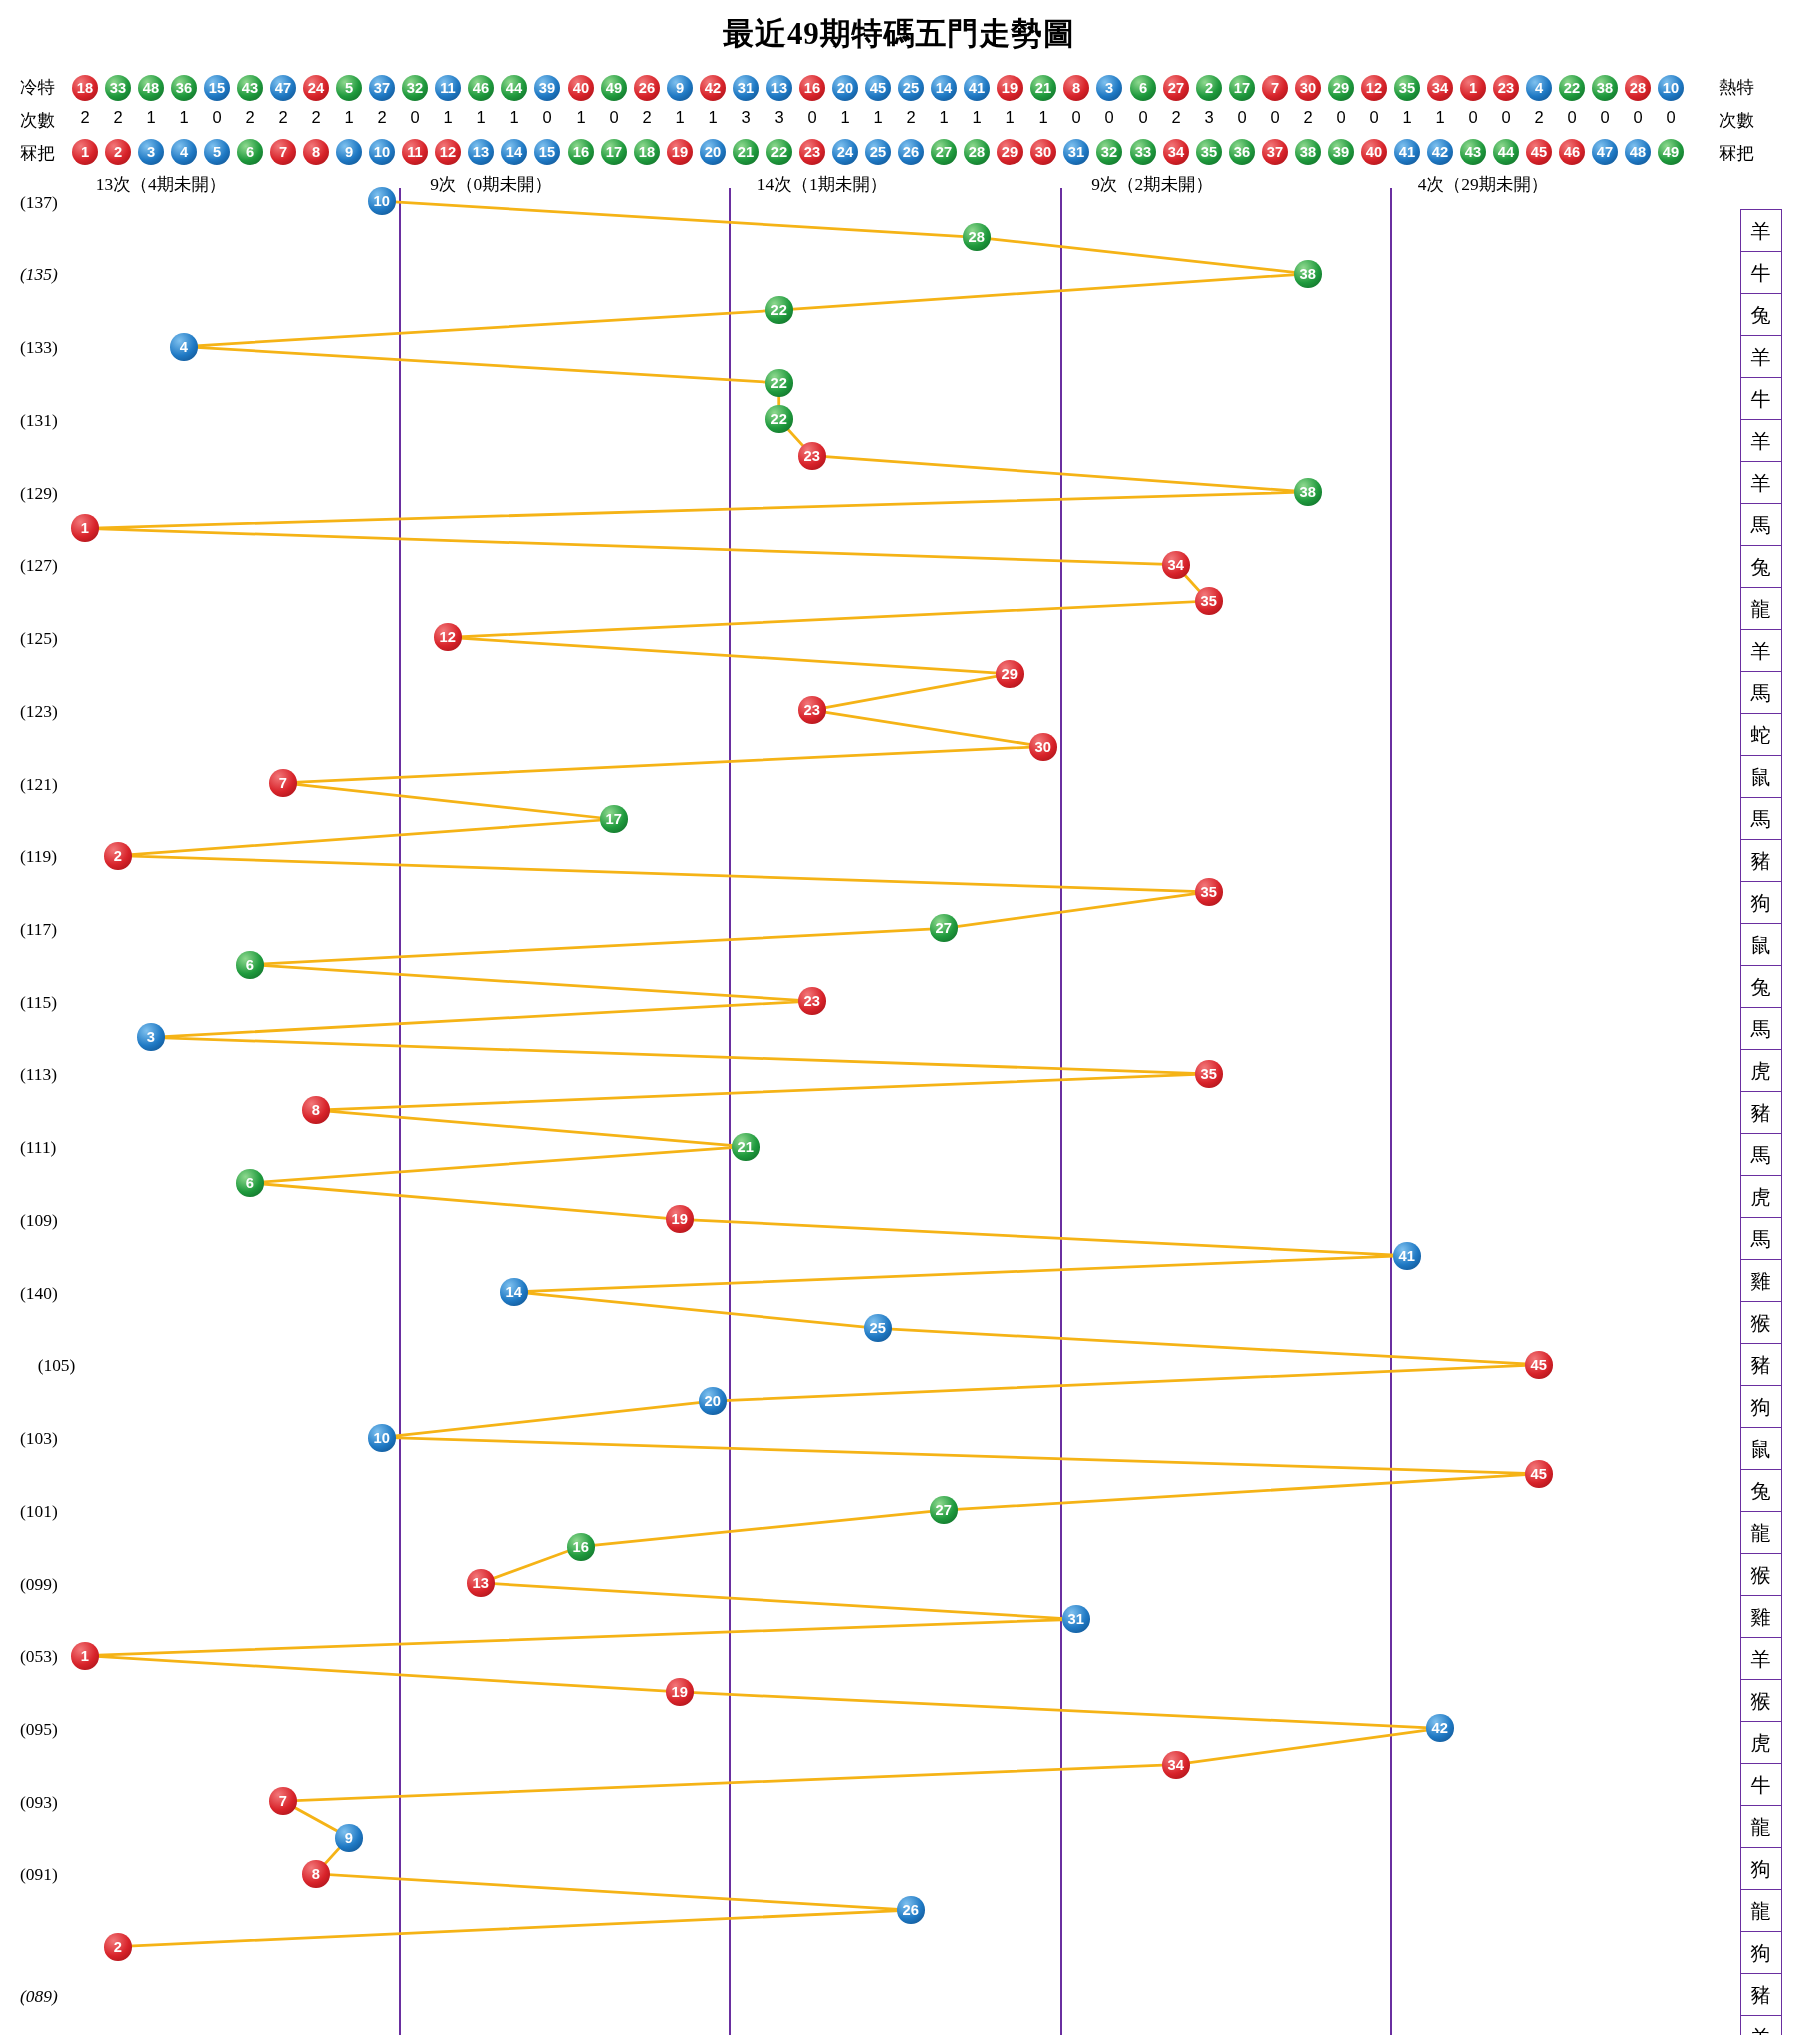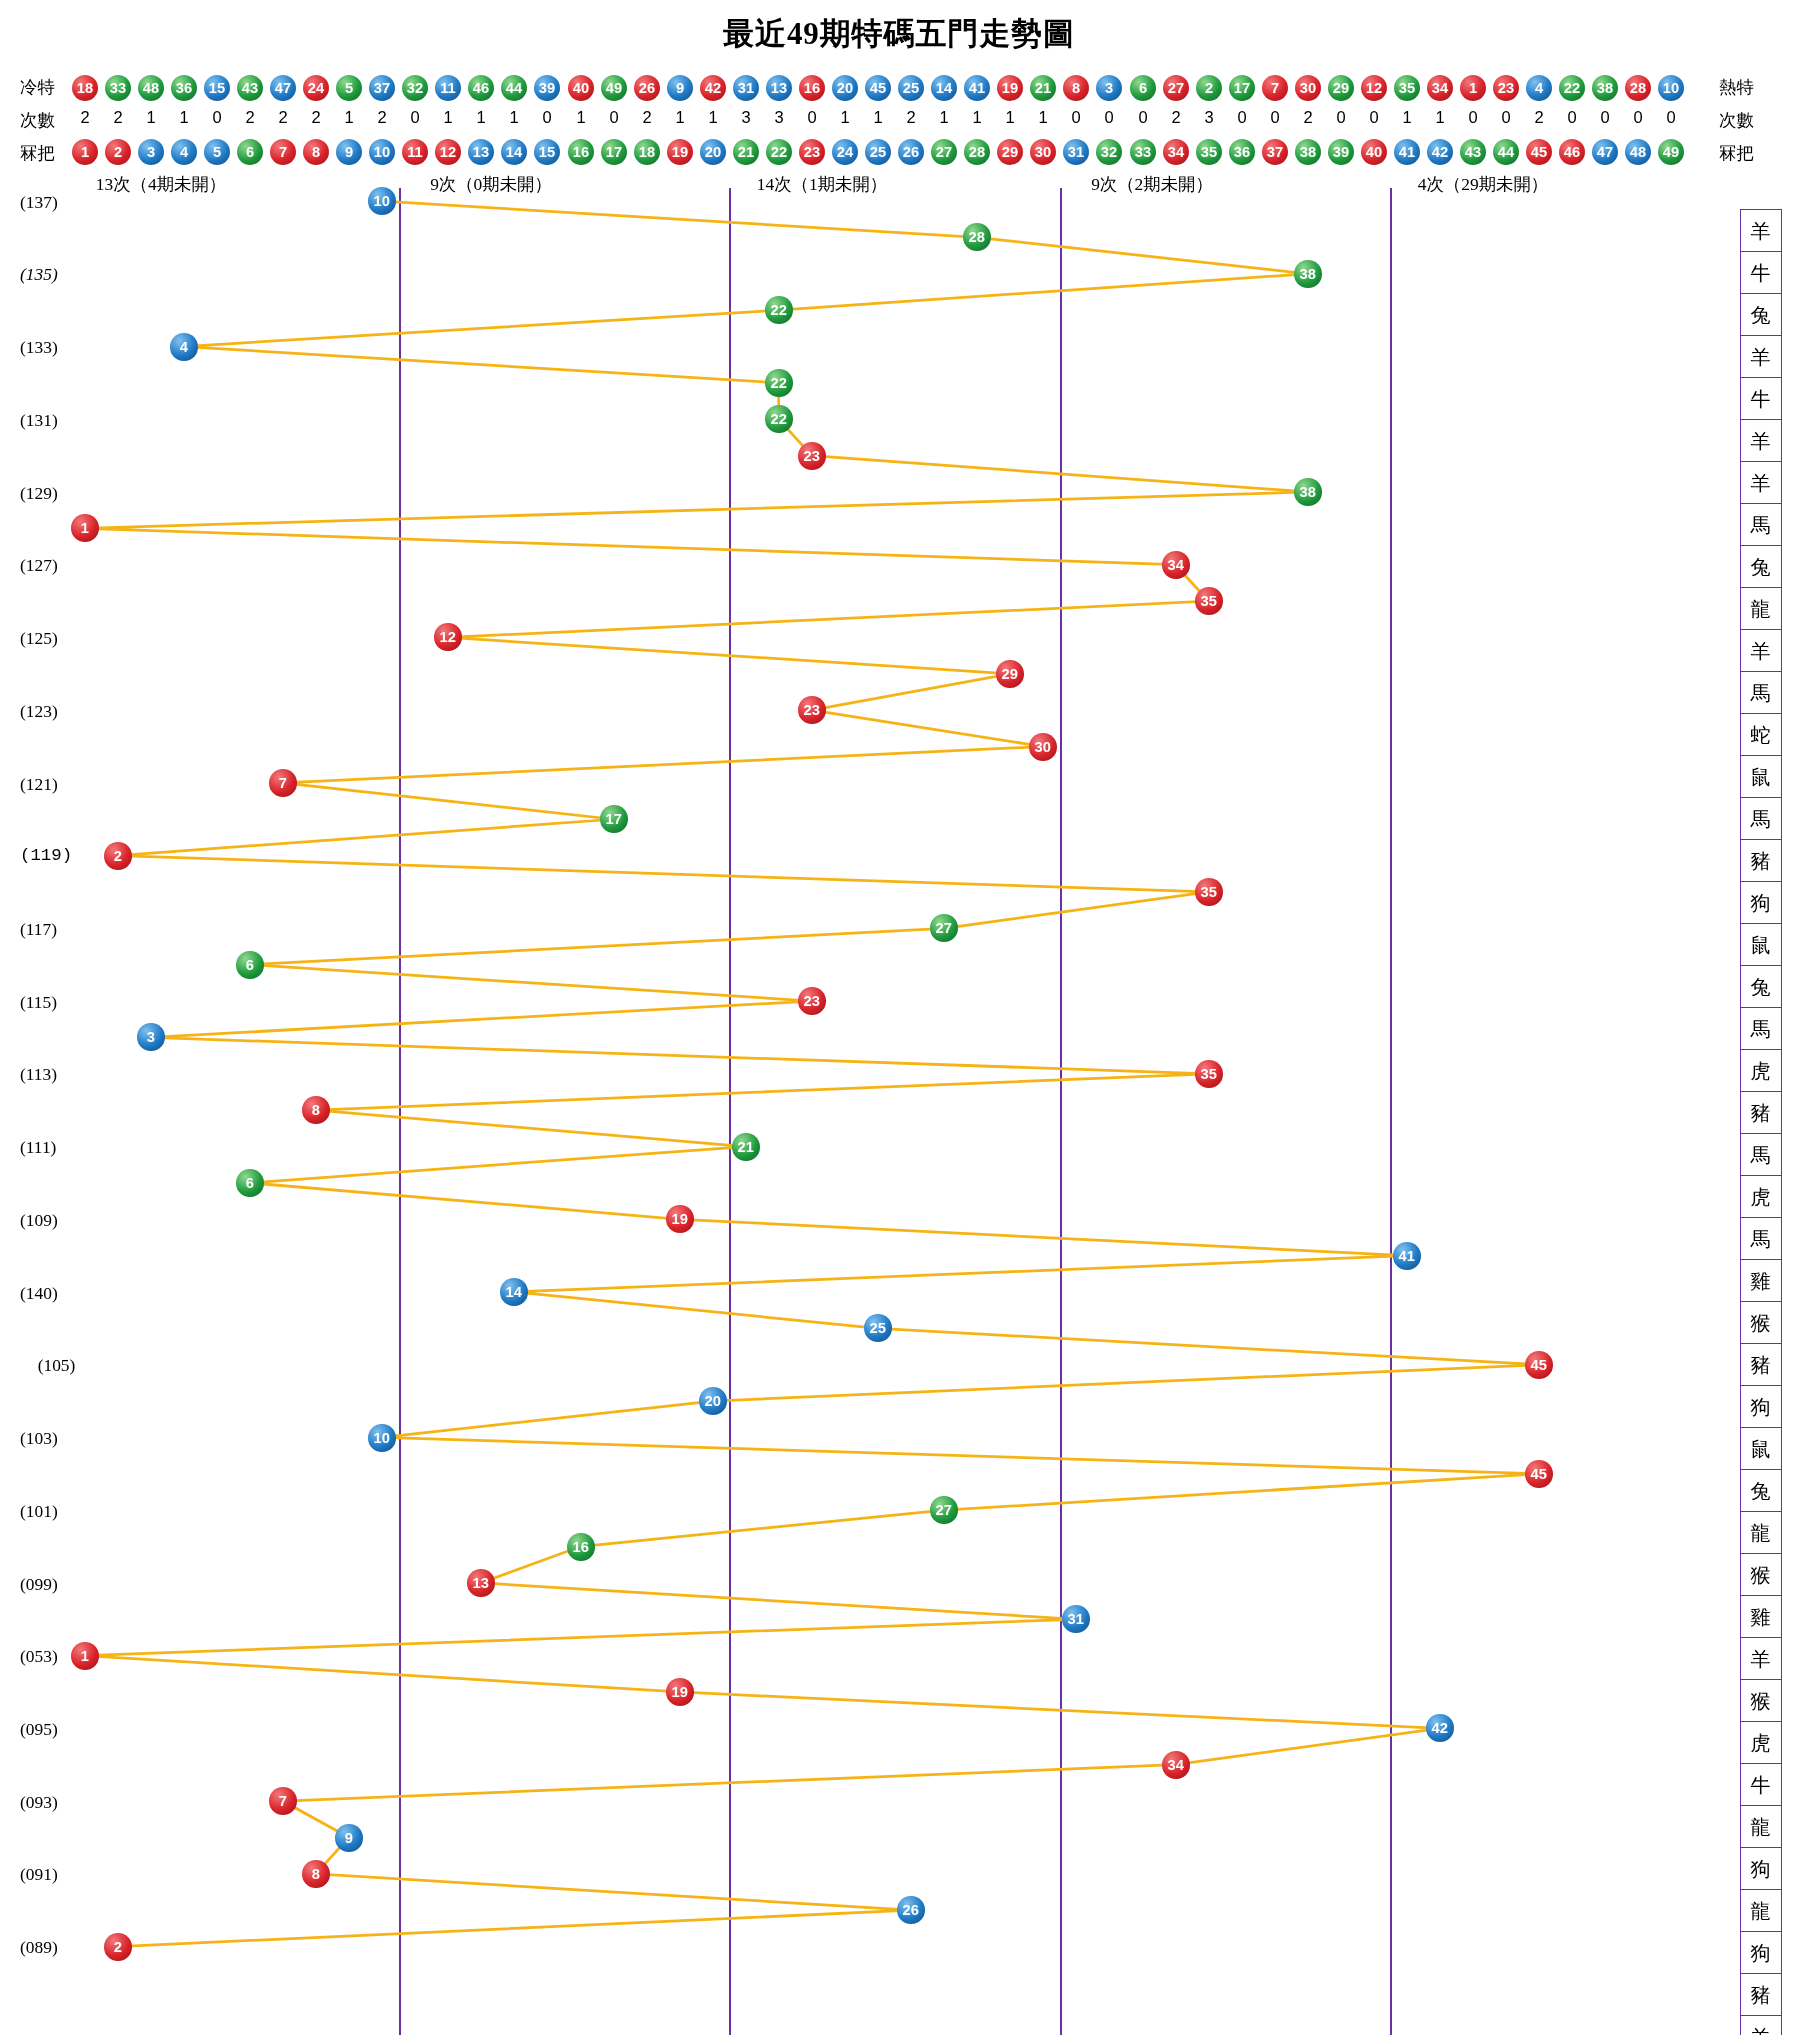--- a/index.html
+++ b/index.html
@@ -248,36 +248,36 @@
     <div class="vline" style="left: 1390px; background: rgb(106, 47, 160);"></div>
     <div class="period" style="left: 20px; top: 3.7px;">(137)</div>
     <div class="period" style="left: 20px; top: 76px; font-style: italic;">(135)</div>
     <div class="period" style="left: 20px; top: 149px;">(133)</div>
     <div class="period" style="left: 20px; top: 222px;">(131)</div>
     <div class="period" style="left: 20px; top: 295px;">(129)</div>
     <div class="period" style="left: 20px; top: 367px;">(127)</div>
     <div class="period" style="left: 20px; top: 440px;">(125)</div>
     <div class="period" style="left: 20px; top: 513px;">(123)</div>
     <div class="period" style="left: 20px; top: 586px;">(121)</div>
-    <div class="period" style="left: 20px; top: 658px; font-family: Liberation Mono, monospace;">(119)</div>
+    <div class="period" style="left: 20px; top: 658px;">(119)</div>
     <div class="period" style="left: 20px; top: 731px;">(117)</div>
     <div class="period" style="left: 20px; top: 804px;">(115)</div>
     <div class="period" style="left: 20px; top: 876px;">(113)</div>
     <div class="period" style="left: 20px; top: 949px;">(111)</div>
     <div class="period" style="left: 20px; top: 1022px;">(109)</div>
     <div class="period" style="left: 20px; top: 1095px;">(140)</div>
     <div class="period" style="left: 20px; top: 1167px; text-align: center;">(105)</div>
     <div class="period" style="left: 20px; top: 1240px;">(103)</div>
     <div class="period" style="left: 20px; top: 1313px;">(101)</div>
     <div class="period" style="left: 20px; top: 1386px;">(099)</div>
     <div class="period" style="left: 20px; top: 1458px;">(053)</div>
     <div class="period" style="left: 20px; top: 1531px;">(095)</div>
     <div class="period" style="left: 20px; top: 1604px;">(093)</div>
     <div class="period" style="left: 20px; top: 1676px;">(091)</div>
-    <div class="period" style="left: 20px; top: 1749px;">(089)</div>
+    <div class="period" style="left: 20px; top: 1798px; font-style: italic;">(089)</div>
     <div class="node b" style="left: 368px; top: -0.9px;">10</div>
     <div class="node g" style="left: 963px; top: 35px;">28</div>
     <div class="node g" style="left: 1294px; top: 72px;">38</div>
     <div class="node g" style="left: 765px; top: 108px;">22</div>
     <div class="node b" style="left: 170px; top: 145px;">4</div>
     <div class="node g" style="left: 765px; top: 181px;">22</div>
     <div class="node g" style="left: 765px; top: 217px;">22</div>
     <div class="node r" style="left: 798px; top: 254px;">23</div>
     <div class="node g" style="left: 1294px; top: 290px;">38</div>
     <div class="node r" style="left: 71px; top: 326px;">1</div>

